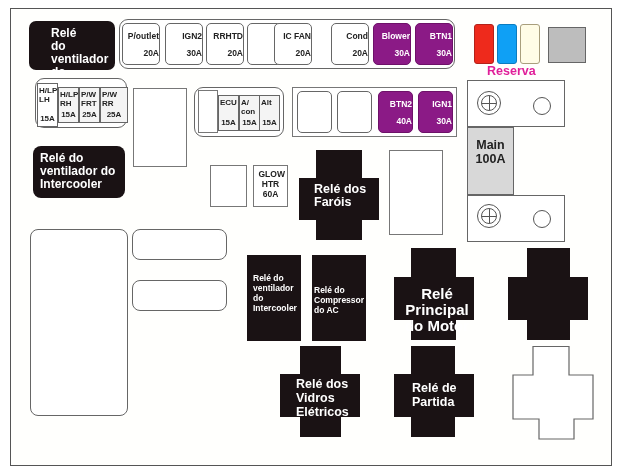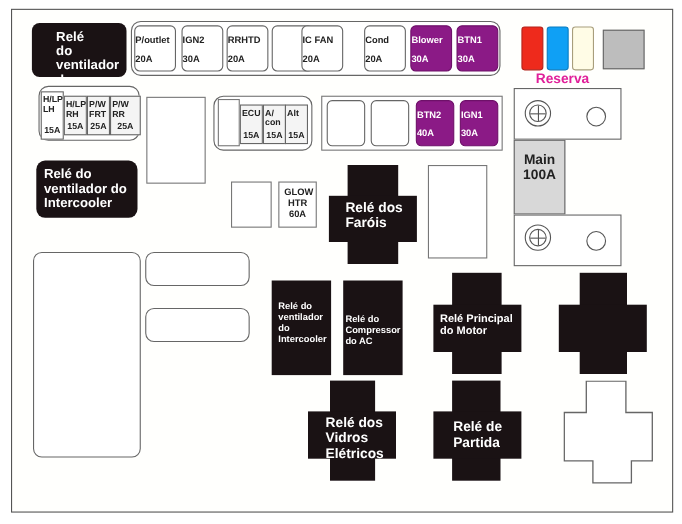--- a/index.html
+++ b/index.html
@@ -1,21 +1,21 @@
 <!DOCTYPE html>
 <html><head>
 <meta charset="utf-8">
 <style>
   html,body{margin:0;padding:0;background:#ffffff;}
   body{width:620px;height:476px;position:relative;overflow:hidden;font-family:"Liberation Sans",sans-serif;}
   .abs{position:absolute;box-sizing:border-box;}
   .panel{position:absolute;left:10px;top:8px;width:602px;height:458px;border:1.5px solid #555;background:#fffffd;box-sizing:border-box;}
   .blk{background:#1a1214;color:#fff;font-weight:bold;}
   .group{border:1.2px solid #666;border-radius:9px;background:#fff;}
-  .fuse{border:1.2px solid #666;border-radius:5px;background:#fff;text-align:left;font-size:8.5px;font-weight:bold;color:#222;}
+  .fuse{border:1.2px solid #666;border-radius:5px;background:#fff;text-align:right;font-size:8.5px;font-weight:bold;color:#222;}
   .fuse.purple{background:#8b1a86;color:#fff;border-color:#6e1169;}
   .fuse .n{position:absolute;top:7px;left:0;right:0;}
   .fuse .a{position:absolute;bottom:6px;left:0;right:0;}
   .small{border:1px solid #666;background:#fff;font-size:8px;font-weight:bold;color:#222;line-height:9px;}
   .small .n{position:absolute;top:2px;left:1px;right:0;}
   .small .a{position:absolute;bottom:3px;left:0;right:0;text-align:center;}
   .box{border:1.2px solid #777;background:#fff;}
   .rbox{border:1.2px solid #666;border-radius:8px;background:#fff;}
   .cross{position:absolute;}
   .cross .v{position:absolute;}
@@ -179,21 +179,21 @@
 <div class="abs blk" style="left:247px;top:255px;width:54px;height:86px;padding:18px 6px 0 6px;font-size:8.5px;line-height:10px;">
   <span>Relé do ventilador do Intercooler</span>
 </div>
 <div class="abs blk" style="left:312px;top:255px;width:54px;height:86px;padding:30px 2px 0 2px;font-size:8.5px;line-height:10px;">
   <span>Relé do Compressor do AC</span>
 </div>
 
 <div class="cross dark" style="left:394px;top:248px;width:80px;height:92px;">
   <div class="v" style="left:17px;top:0;width:45px;height:92px;"></div>
   <div class="h" style="left:0;top:29px;width:80px;height:43px;"></div>
-  <div class="lbl" style="left:6px;top:38px;width:74px;font-size:10px;">Relé Principal do Motor</div>
+  <div class="lbl" style="left:6px;top:38px;width:74px;font-size:15px;text-align:center;">Relé Principal do Motor</div>
 </div>
 
 <div class="cross dark" style="left:508px;top:248px;width:80px;height:92px;">
   <div class="v" style="left:19px;top:0;width:43px;height:92px;"></div>
   <div class="h" style="left:0;top:29px;width:80px;height:43px;"></div>
 </div>
 
 <div class="cross dark" style="left:280px;top:346px;width:80px;height:91px;">
   <div class="v" style="left:20px;top:0;width:41px;height:91px;"></div>
   <div class="h" style="left:0;top:28px;width:80px;height:43px;"></div>

